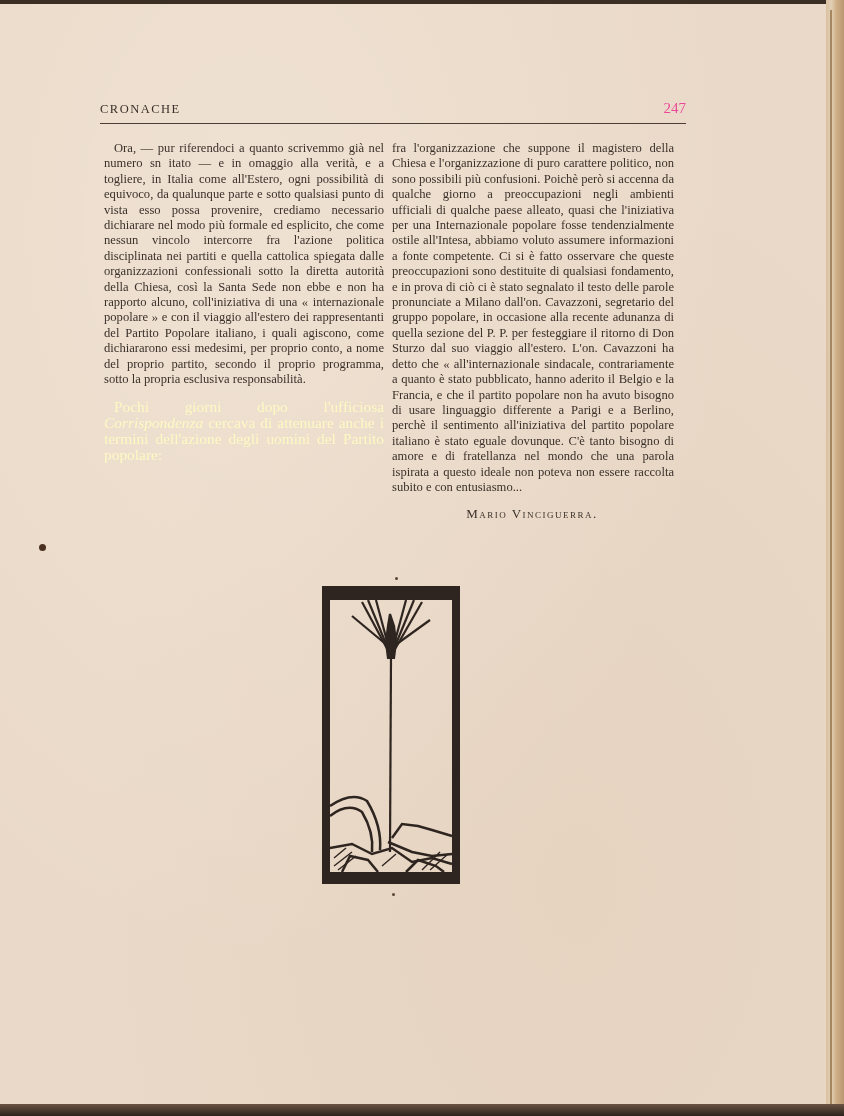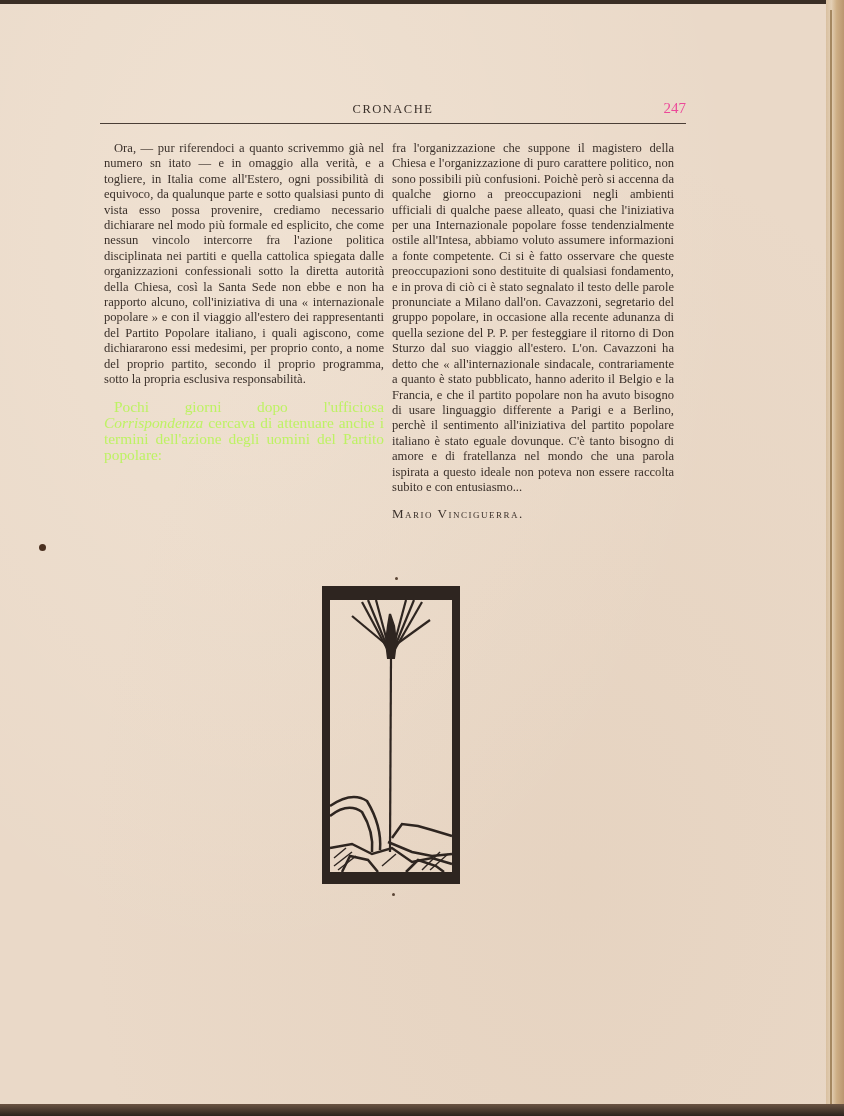--- a/index.html
+++ b/index.html
@@ -24,48 +24,48 @@
     position: absolute; right: 12px; top: 10px; width: 2px; height: 1096px; background: #a48760;
   }
   .bottom-band {
     position: absolute; left: 0; top: 1104px; width: 844px; height: 12px;
     background: linear-gradient(180deg, #6b5443, #2b221c);
   }
   .running-head {
     position: absolute; left: 100px; top: 102px; width: 586px; height: 20px;
   }
   .running-title {
-    position: absolute; left: 0; right: 0; text-align: center;
+    position: absolute; left: 0; right: 0; text-align: left;
     font-family: "Liberation Serif", serif; font-size: 12.5px; letter-spacing: 1.5px; color: #3a302a;
   }
   .page-number {
     position: absolute; right: 0; top: -2px;
     font-family: "Liberation Serif", serif; font-size: 15px; color: #ec4899;
   }
   .rule {
     position: absolute; left: 100px; top: 123px; width: 586px; height: 1px; background: #4a3e36;
   }
   .col {
     position: absolute; top: 141px;
     font-family: "Liberation Serif", serif; font-size: 12.6px; line-height: 15.4px; color: #3b312b;
     text-align: justify;
   }
   .col-left { left: 104px; width: 280px; }
   .col-right { left: 392px; width: 282px; }
   .col p { margin: 0; }
   .col .indent { text-indent: 10px; }
   .intro {
-    margin: 11px 0 6px 0 !important; font-size: 15.4px; line-height: 16.2px; color: #bef264;
+    margin: 11px 0 6px 0 !important; font-size: 15.4px; line-height: 16.2px; color: #fef9c3;
     text-indent: 10px;
   }
   .quote { margin-top: 4px !important; text-indent: 10px; font-size: 12.2px; }
   i { font-style: italic; }
   .dateline { margin-top: 4px !important; padding-left: 12px; font-size: 14px; letter-spacing: 0.5px; }
   .signature {
-    margin-top: 11px !important; text-align: left; font-variant: small-caps; letter-spacing: 1.5px;
+    margin-top: 11px !important; text-align: center; font-variant: small-caps; letter-spacing: 1.5px;
     font-size: 13px; padding-right: 2px;
   }
   .ornament { position: absolute; left: 322px; top: 586px; width: 138px; height: 298px; }
   .ink-spot { position: absolute; left: 39px; top: 544px; width: 7px; height: 7px; border-radius: 50%; background: #4a3020; }
   .speck { position: absolute; width: 3px; height: 3px; border-radius: 50%; background: #5a4535; }
 </style>
 </head>
 <body>
 
 <div class="page"></div>

